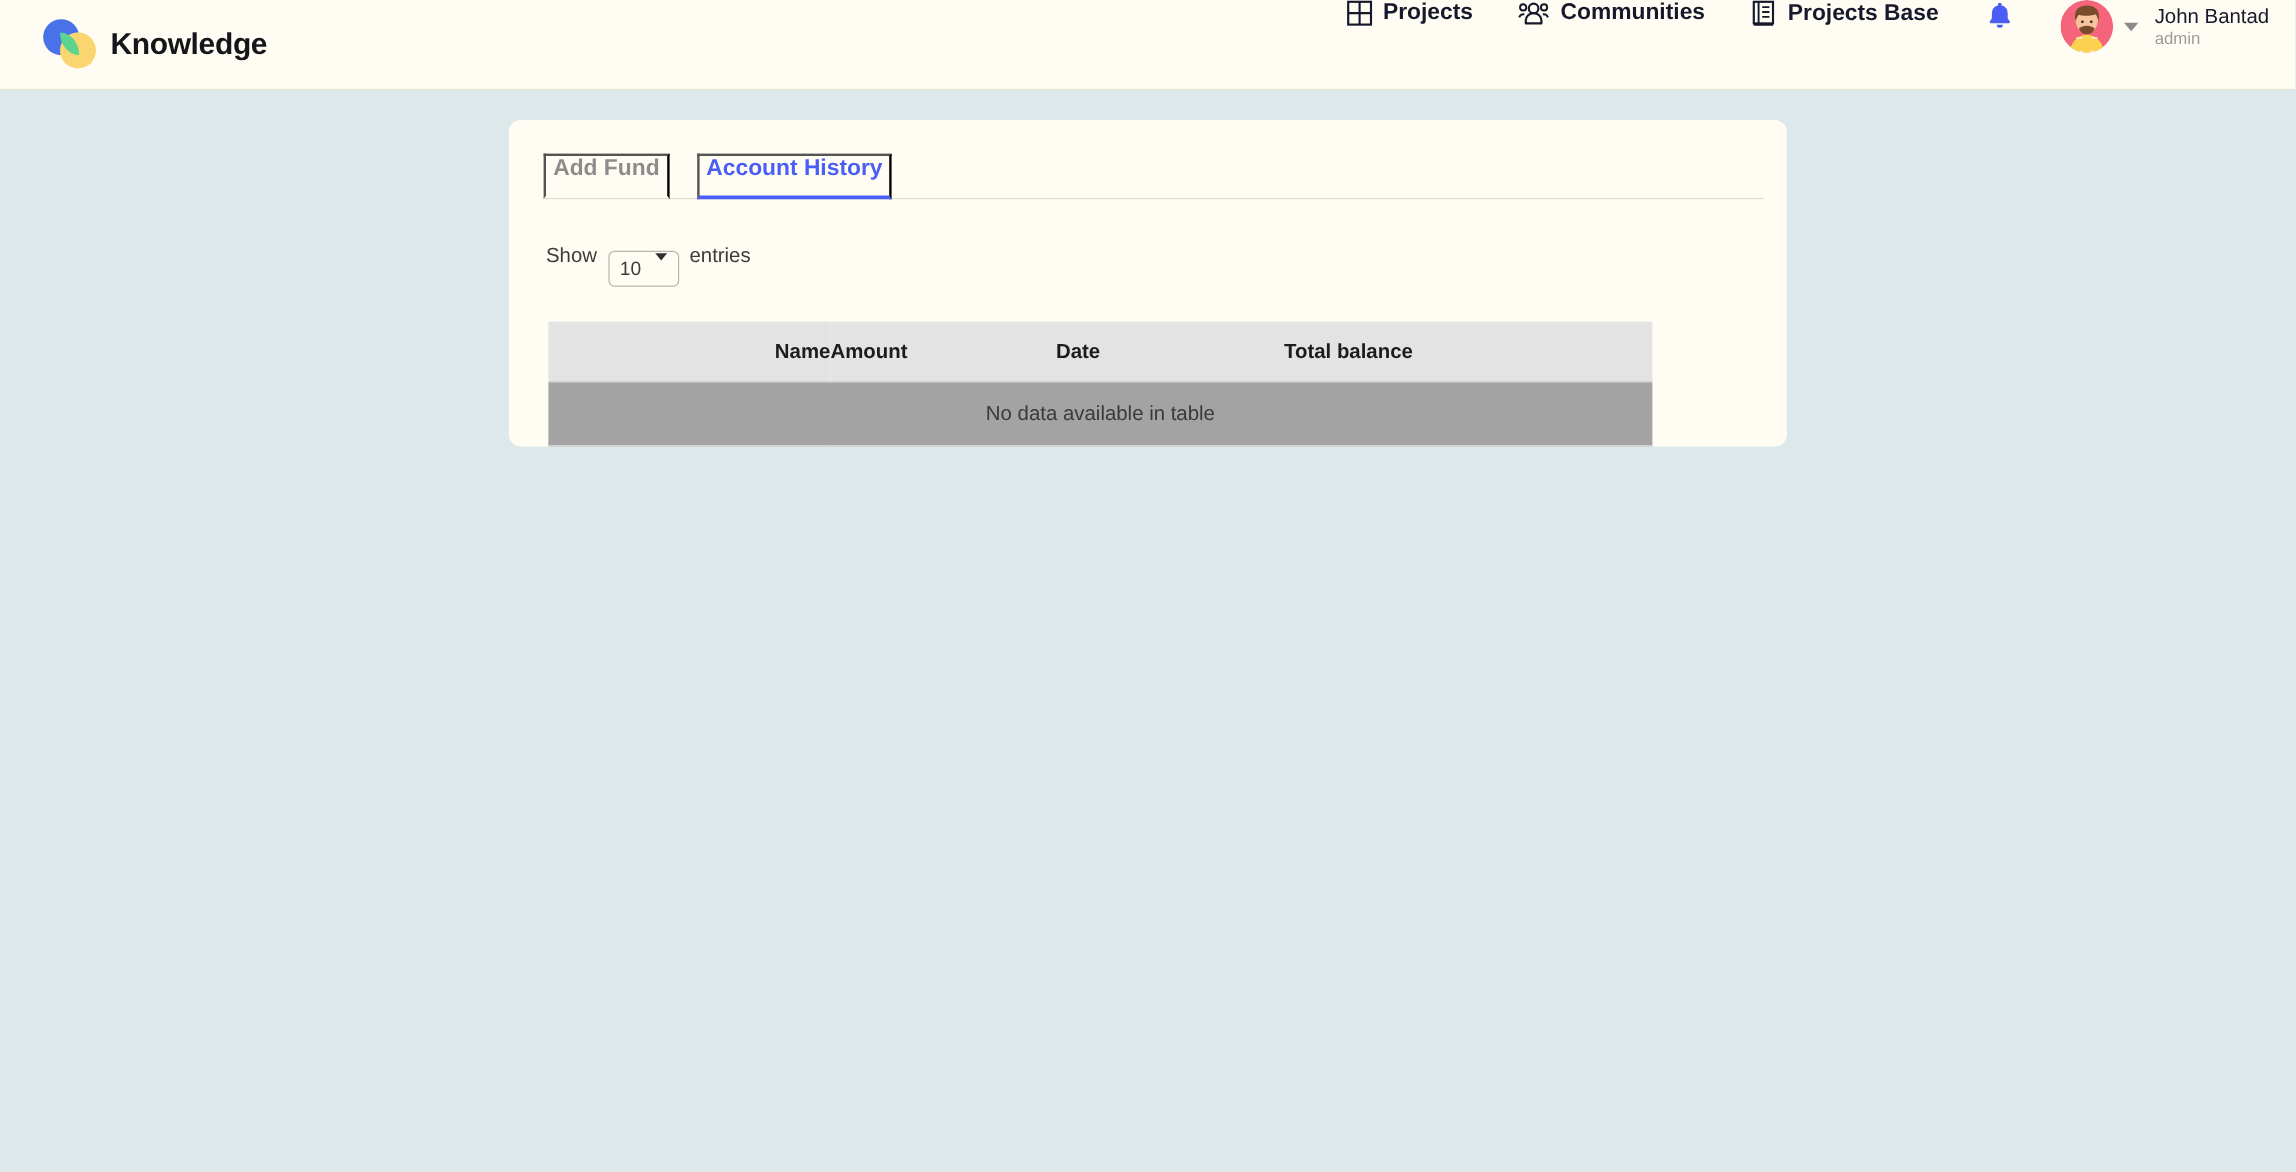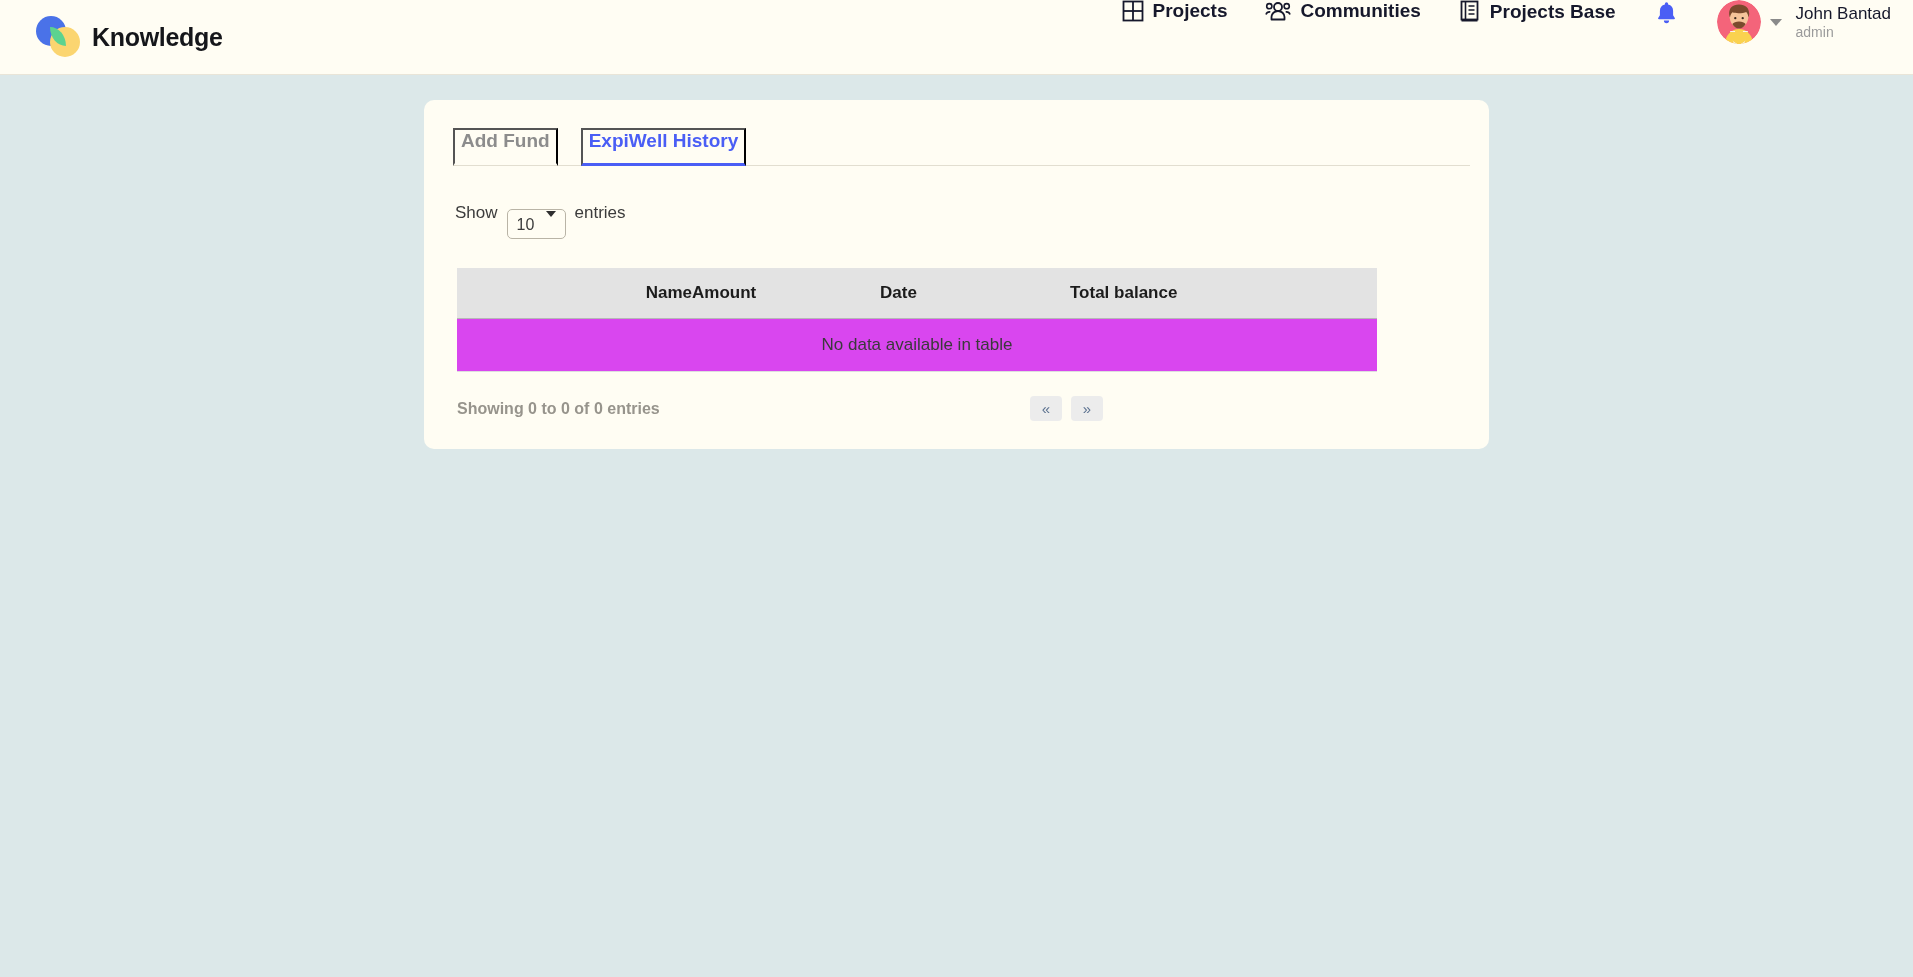--- a/index.html
+++ b/index.html
@@ -205,21 +205,21 @@
     font-weight: bold;
     color: #1c1c1c;
     padding: 15px 0 15px 0;
     border-bottom: 1px solid #b7b7b7;
   }
   table.dt thead th.c1 { padding-left: 11px; width: 235px; text-align: right; }
   table.dt thead th.c2 { width: 188px; }
   table.dt thead th.c3 { width: 190px; }
   table.dt thead th.c4 { width: 307px; }
   table.dt tbody td {
-    background: #d946ef;
+    background: #a3a3a3;
     text-align: center;
     font-size: 17px;
     color: #3a3a3a;
     padding: 16px 0;
     border-bottom: 1px solid #dedede;
   }
 
   .foot-row {
     display: flex;
     align-items: center;
@@ -341,21 +341,21 @@
   </div>
 </div>
 
 <div class="page">
 
   <div class="card">
 
     <div class="tabs">
       <div class="tabs-rule"></div>
       <button class="tab">Add Fund</button>
-      <button class="tab active">ExpiWell History</button>
+      <button class="tab active">Account History</button>
     </div>
 
     <div class="show-row">
       <span>Show</span>
       <span class="select-wrap">
         <select class="entries-select">
           <option>10</option>
           <option>25</option>
           <option>50</option>
           <option>100</option>
@@ -376,22 +376,15 @@
           </tr>
         </thead>
         <tbody>
           <tr>
             <td colspan="4">No data available in table</td>
           </tr>
         </tbody>
       </table>
     </div>
 
-    <div class="foot-row">
-      <span class="showing-text">Showing 0 to 0 of 0 entries</span>
-      <span class="pager">
-        <button class="pg-btn">«</button>
-        <button class="pg-btn">»</button>
-      </span>
-    </div>
 
   </div>
 </div>
 
 </body></html>

